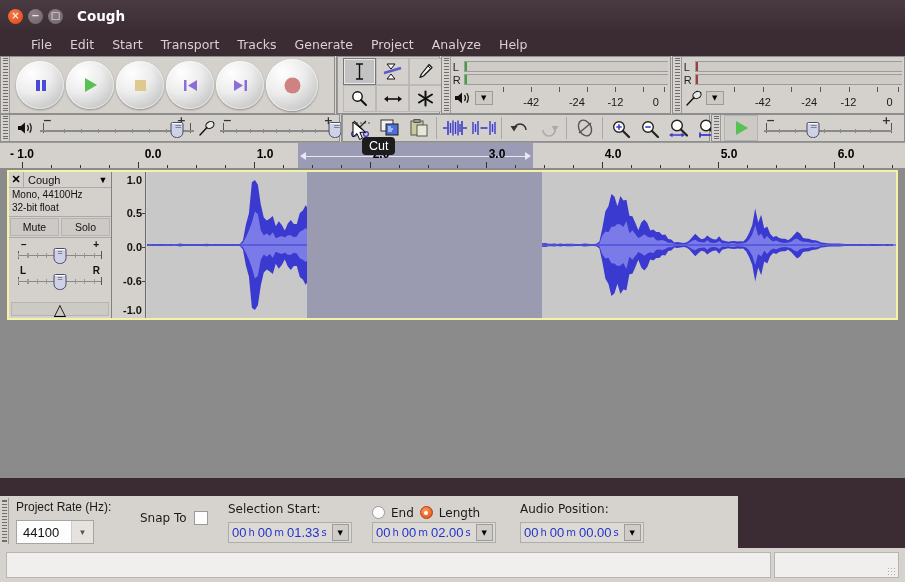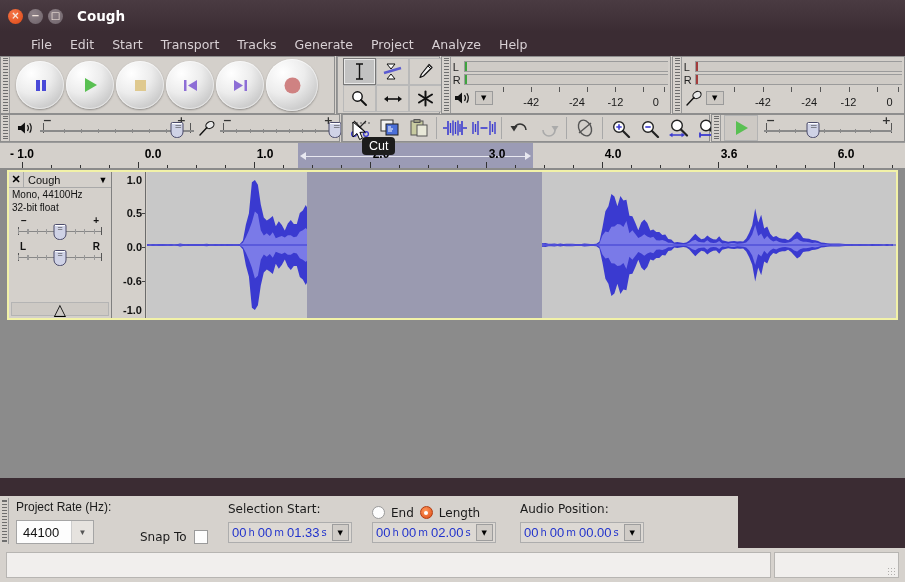--- a/index.html
+++ b/index.html
@@ -549,21 +549,21 @@
       <div class="ar l"></div>
         <div class="line"></div>
         <div class="ar r"></div>
     </div>
     <div class="lbl" style="left:22px">- 1.0</div>
     <div class="lbl" style="left:153px">0.0</div>
     <div class="lbl" style="left:265px">1.0</div>
     <div class="lbl" style="left:381px">2.0</div>
     <div class="lbl" style="left:497px">3.0</div>
     <div class="lbl" style="left:613px">4.0</div>
-    <div class="lbl" style="left:729px">3.6</div>
+    <div class="lbl" style="left:729px">5.0</div>
     <div class="lbl" style="left:846px">6.0</div>
     <div id="ruler-ticks">
         <div class="tick" style="left: 22px; height: 6px;"></div>
         <div class="tick" style="left: 51px; height: 3px;"></div>
         <div class="tick" style="left: 80px; height: 3px;"></div>
         <div class="tick" style="left: 109px; height: 3px;"></div>
         <div class="tick" style="left: 138px; height: 6px;"></div>
         <div class="tick" style="left: 167px; height: 3px;"></div>
         <div class="tick" style="left: 196px; height: 3px;"></div>
         <div class="tick" style="left: 225px; height: 3px;"></div>
@@ -597,20 +597,24 @@
     <div class="trackwrap">
 
       <div class="tpanel">
         <div class="tp-title">
           <div class="tp-x">✕</div>
           <div class="tp-name">Cough</div>
           <div class="tp-caret">▼</div>
         </div>
         <div class="tp-info">Mono, 44100Hz</div>
         <div class="tp-info">32-bit float</div>
+        <div class="tp-ms">
+          <div class="tp-btn">Mute</div>
+          <div class="tp-btn">Solo</div>
+        </div>
         <div class="tp-slider">
           <div class="tp-sliderlbl" style="left:6px">−</div>
           <div class="tp-sliderlbl" style="right:6px">+</div>
           <div style="position:absolute;left:3px;right:3px;top:15px;height:1px;background:#888"></div>
           <div style="position:absolute;left:3px;top:11px;width:1px;height:8px;background:#555"></div>
           <div style="position:absolute;right:3px;top:11px;width:1px;height:8px;background:#555"></div>
           <div style="position:absolute;left:3px;right:3px;top:13px;height:5px;
                       background-image:repeating-linear-gradient(to right,#999 0 1px,transparent 1px 9.5px)"></div>
           <div class="thumb" style="left:50%; top:8px"></div>
         </div>
@@ -654,21 +658,21 @@
     <div class="grip" style="position:absolute;left:0;top:2px;height:46px;width:9px"></div>
 
     <div class="sb-inner" style="position:absolute;left:16px;top:4px;height:44px;gap:6px">
       <div class="sb-lbl">Project Rate (Hz):</div>
       <div class="combo">
         <div class="val">44100</div>
         <div class="arw">▼</div>
       </div>
     </div>
 
-    <div style="position:absolute;left:140px;top:34px;display:flex;align-items:flex-end;gap:7px">
+    <div style="position:absolute;left:140px;top:15px;display:flex;align-items:flex-end;gap:7px">
       <div class="sb-lbl">Snap To</div>
       <div class="chk"></div>
     </div>
 
     <div style="position:absolute;left:228px;top:6px">
       <div class="sb-lbl">Selection Start:</div>
     </div>
 
     <div style="position:absolute;left:228px;top:26px" class="digits">
       <span class="d">00</span>

